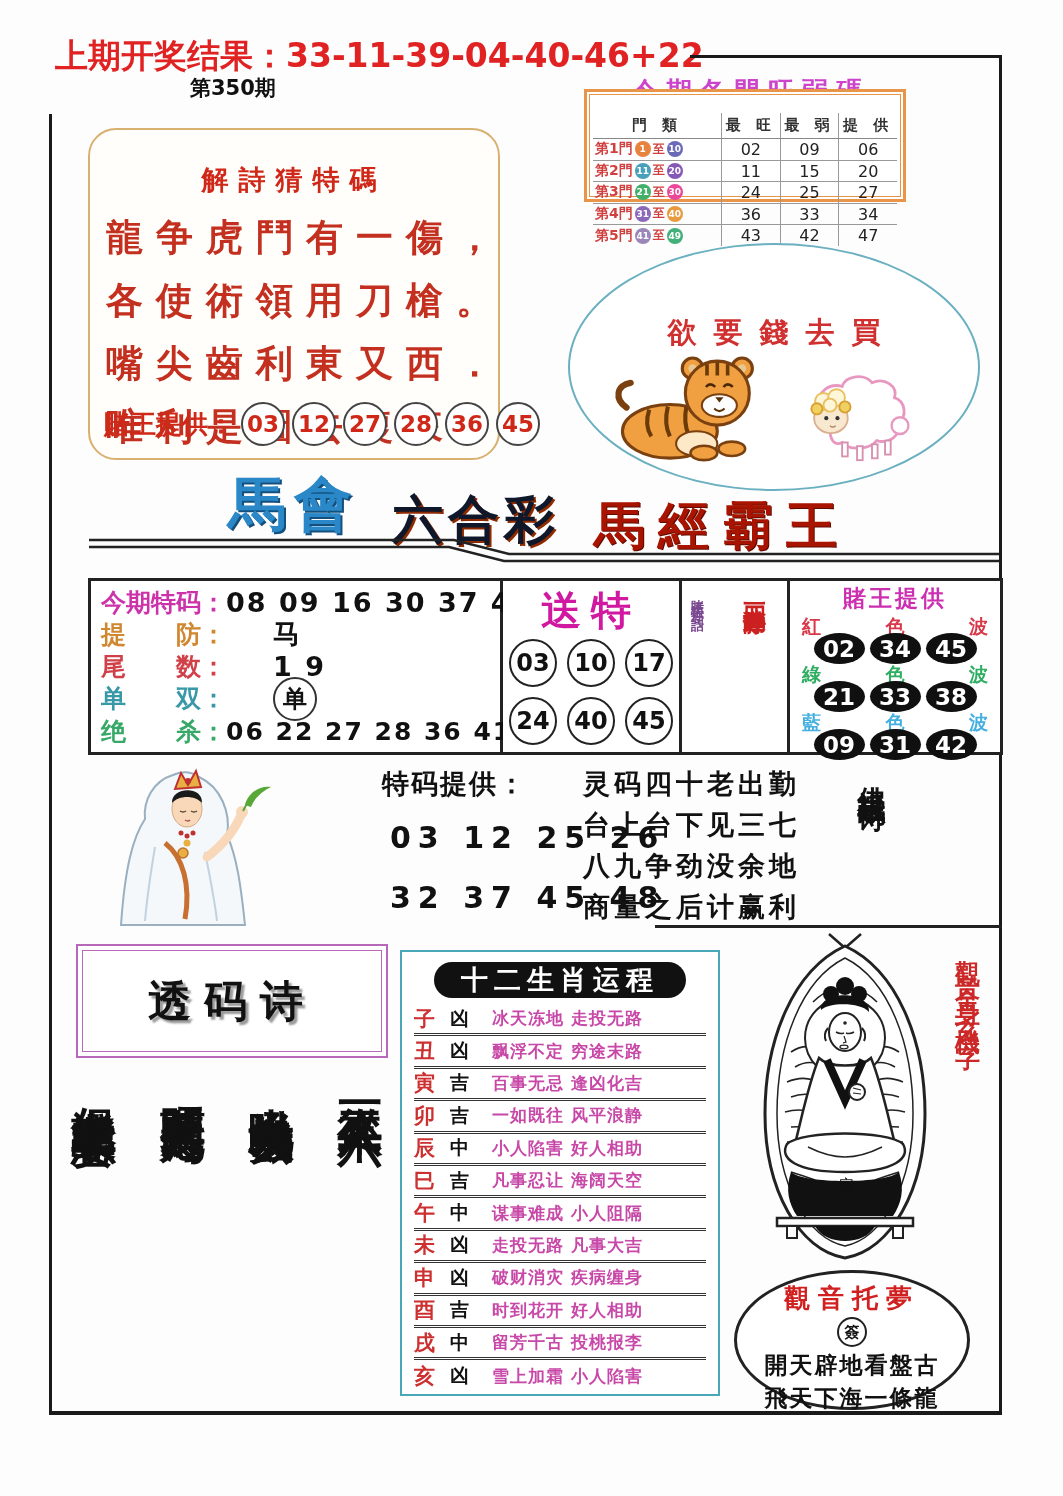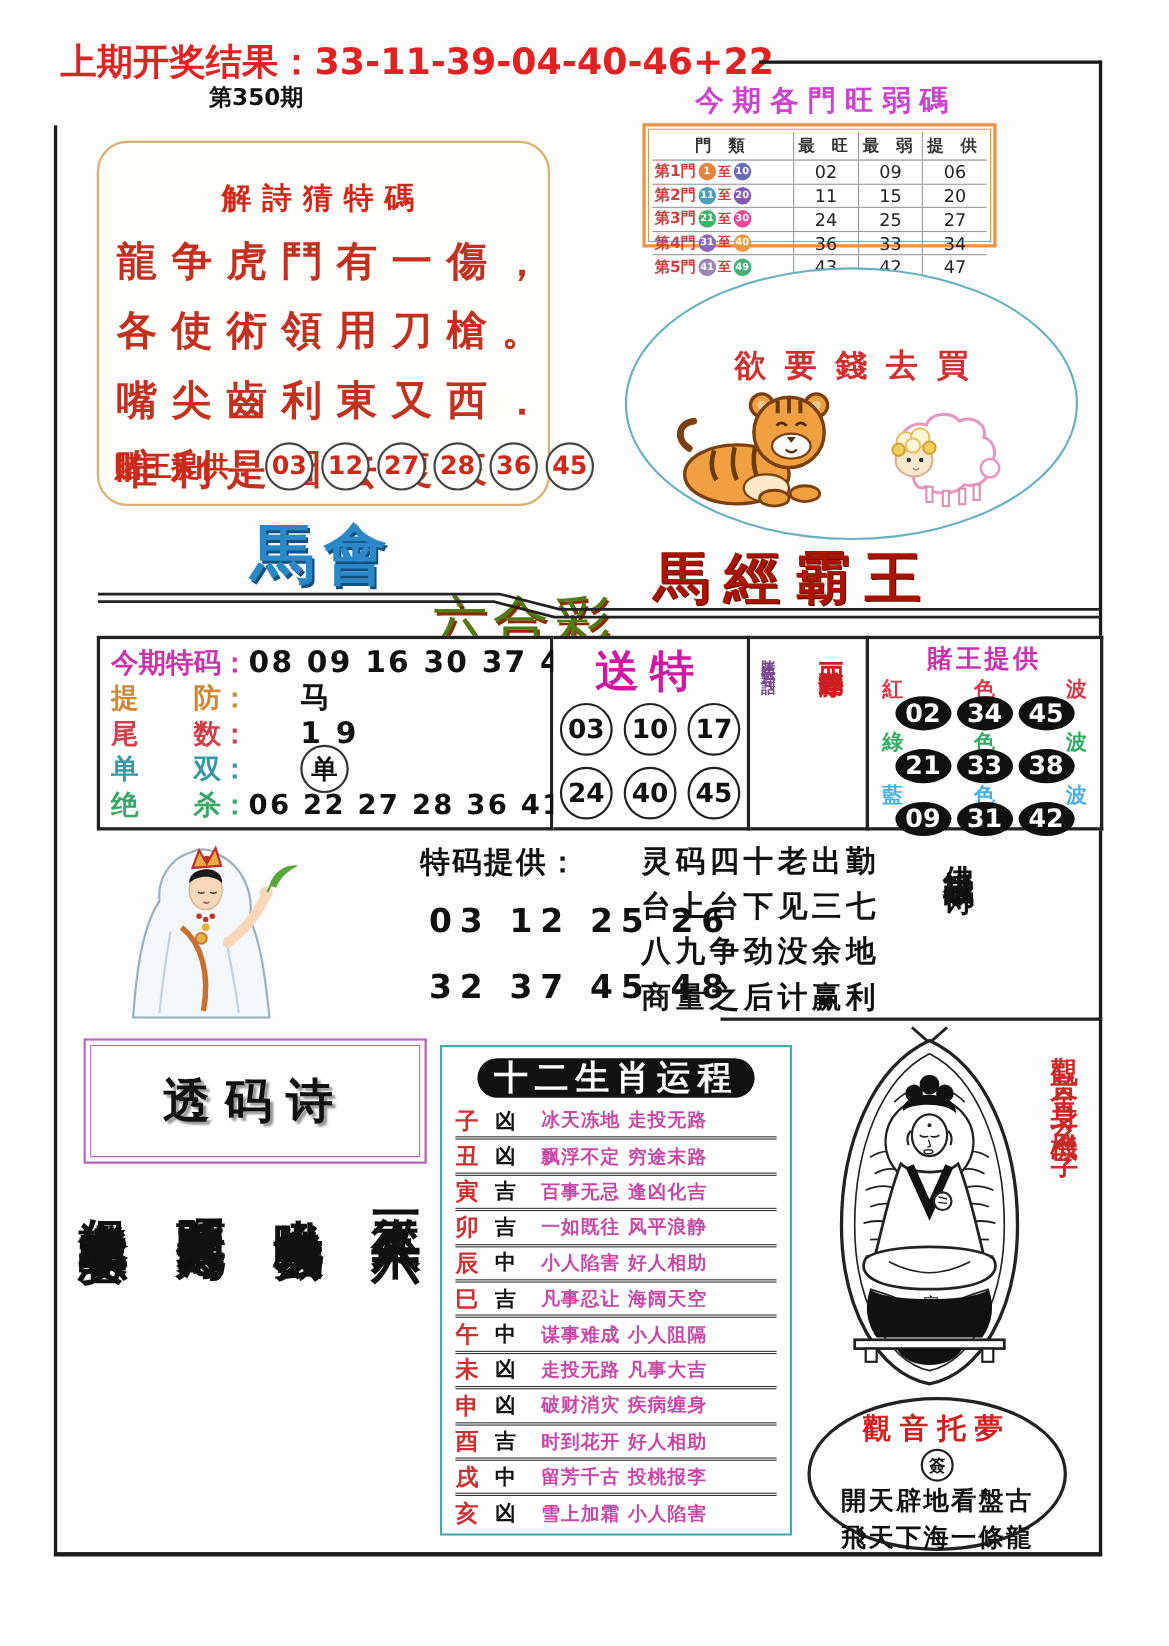--- a/index.html
+++ b/index.html
@@ -25,42 +25,42 @@
   .poem-box { left:88px; top:128px; width:412px; height:332px; border:2px solid #d8b070; border-radius:28px; background:#fffefa; }
   .pb-title { position:absolute; top:32px; width:100%; text-align:center; color:#d02818; font-size:27px; font-weight:bold; letter-spacing:10px; }
   .pb-lines { position:absolute; top:76px; left:16px; right:12px; }
   .pb-line { font-size:37px; line-height:63px; color:#c43020; font-weight:bold; letter-spacing:13px; white-space:nowrap; font-family:"DejaVu Serif","Liberation Serif",serif; }
   .pb-prov { position:absolute; left:14px; bottom:12px; display:flex; align-items:center; gap:7px; }
   .pb-prov-label { color:#d02818; font-size:26px; font-weight:bold; white-space:nowrap; }
   .pb-circle { width:44px; height:44px; border:2px solid #444; border-radius:50%; display:flex; align-items:center; justify-content:center; font-size:23px; font-weight:bold; color:#d02818; background:#fff; }
 
   
   .st-title { left:598px; top:74px; width:306px; text-align:center; color:#cc44cc; font-size:26px; font-weight:bold; letter-spacing:8px; white-space:nowrap; }
-  .st-table { left:584px; top:112px; width:322px; height:113px; background:#fff; border:3px solid #e8954a; box-shadow:inset 0 0 0 2px #fff, inset 0 0 0 3px #e8954a; padding:5px 6px; display:flex; flex-direction:column; }
+  .st-table { left:584px; top:89px; width:322px; height:113px; background:#fff; border:3px solid #e8954a; box-shadow:inset 0 0 0 2px #fff, inset 0 0 0 3px #e8954a; padding:21px 6px; display:flex; flex-direction:column; }
   .st-hrow { display:flex; height:26px; align-items:center; border-bottom:1px solid #888; }
   .st-hcell { text-align:center; font-size:15px; color:#333; letter-spacing:5px; font-weight:bold; }
   .st-row { display:flex; height:21.5px; align-items:center; border-bottom:1px solid #999; }
   .st-row:last-child { border-bottom:none; }
   .c-gate { width:128px; display:flex; align-items:center; gap:2px; padding-left:2px; }
   .c-val  { flex:1; text-align:center; font-size:16px; color:#222; border-left:1px solid #999; align-self:stretch; line-height:21px; }
   .st-hcell.c-gate-h { width:128px; }
   .st-hcell.c-val-h { flex:1; border-left:1px solid #999; align-self:stretch; line-height:25px; }
   .gate-name { color:#d04040; font-size:14px; font-weight:bold; white-space:nowrap; }
   .zhi { color:#d04040; font-size:12px; font-weight:bold; }
   .mini-circle { width:16px; height:16px; border-radius:50%; color:#fff; font-size:9px; font-weight:bold; display:inline-flex; align-items:center; justify-content:center; background:#999; }
 
   
   .zc { left:568px; top:243px; width:412px; height:248px; border:2px solid #6ab0c0; border-radius:50%; background:#fff; }
   .zc-text { position:absolute; top:44px; width:100%; text-align:center; color:#d03030; font-size:29px; font-weight:bold; letter-spacing:17px; padding-left:17px; font-family:"DejaVu Serif","Liberation Serif",serif;margin-top:24px; }
   .zc-tiger { position:absolute; left:38px; top:98px; }
   .zc-sheep { position:absolute; left:218px; top:116px; }
 
   
   .bn-mahui { left:228px; top:466px; font-size:58px; font-weight:900; color:#2a88c8; letter-spacing:8px; text-shadow:2px 2px 0 #14507e; }
-  .bn-lhc { left:392px; top:486px; font-size:51px; font-weight:400; color:#4d7c0f; letter-spacing:5px; text-shadow:2px 2px 0 #8e2a00;margin-top:46px; }
+  .bn-lhc { left:392px; top:486px; font-size:51px; font-weight:700; color:#0f172a; letter-spacing:5px; text-shadow:2px 2px 0 #8e2a00; }
   .bn-mjbw { left:594px; top:492px; font-size:51px; font-weight:900; color:#a81400; letter-spacing:13px; text-shadow:1px 1px 0 #5e0c00; white-space:nowrap; }
   .bn-lines { left:84px; top:534px; }
 
   
   .boxA { left:88px; top:578px; width:415px; height:177px; border:3px solid #222; background:#fff; padding:5px 10px; display:flex; flex-direction:column; justify-content:space-between; }
   .sp-row { display:flex; align-items:center; height:32px; }
   .sp-label { width:172px; font-size:25px; font-weight:bold; white-space:nowrap; }
   .sp-value { font-size:27px; font-weight:bold; color:#111; letter-spacing:2px; white-space:nowrap; }
   .sp-circle { width:44px; height:44px; border:2px solid #333; border-radius:50%; display:flex; align-items:center; justify-content:center; font-size:24px; font-weight:bold; color:#111; }
   .boxB { left:503px; top:578px; width:179px; height:177px; border:3px solid #222; border-left:none; background:#fff; }
@@ -87,21 +87,21 @@
   .fozu { left:852px; top:765px; height:160px; font-size:28px; font-weight:600; color:#111; letter-spacing:4px; }
   .line-under { left:655px; top:925px; width:347px; height:3px; background:#222; }
 
   
   .touma-box { left:76px; top:944px; width:312px; height:114px; border:2px solid #b868b8; box-shadow:inset 0 0 0 4px #fff, inset 0 0 0 5px #b868b8; background:#fff; }
   .touma-title { width:100%; text-align:center; line-height:110px; font-size:43px; font-weight:900; letter-spacing:13px; color:#111; text-shadow:3px 3px 2px #999; font-family:"DejaVu Serif","Liberation Serif",serif; white-space:nowrap; }
   .touma-cols { left:64px; top:1072px; width:326px; height:335px; display:flex; justify-content:space-between; }
   .touma-col { height:100%; font-size:45px; font-weight:bold; color:#111; letter-spacing:2px; font-family:"DejaVu Serif","Liberation Serif",serif; }
 
   .zf-table { left:400px; top:950px; width:320px; height:446px; border:2px solid #48a8b8; background:#fff; }
-  .zf-pill { margin:10px auto 6px; width:252px; height:36px; background:#111; border-radius:18px; color:#fff; font-size:31px; font-weight:bold; letter-spacing:6px; line-height:36px; text-align:center; }
+  .zf-pill { margin:10px auto 6px; width:252px; height:36px; background:#111; border-radius:18px; color:#fff; font-size:27px; font-weight:bold; letter-spacing:6px; line-height:36px; text-align:center; }
   .zf-rows { padding:0 12px; }
   .zf-row { display:flex; align-items:center; height:32.4px; border-bottom:3px double #333; }
   .zf-row:last-child { border-bottom:none; }
   .zf-sign { width:36px; color:#cc3030; font-size:21px; font-weight:bold; font-family:"DejaVu Serif","Liberation Serif",serif; }
   .zf-luck { width:42px; color:#111; font-size:19px; font-weight:bold; }
   .zf-text { color:#c848a8; font-size:17px; font-weight:bold; letter-spacing:1px; white-space:nowrap; }
 
   .buddha { left:733px; top:932px; }
   .an-char { left:839px; top:1176px; font-size:15px; color:#111; }
   .gold-vtext { left:951px; top:940px; height:300px; color:#cc2828; font-size:25px; font-weight:bold; letter-spacing:14px; font-family:"DejaVu Serif","Liberation Serif",serif; }

